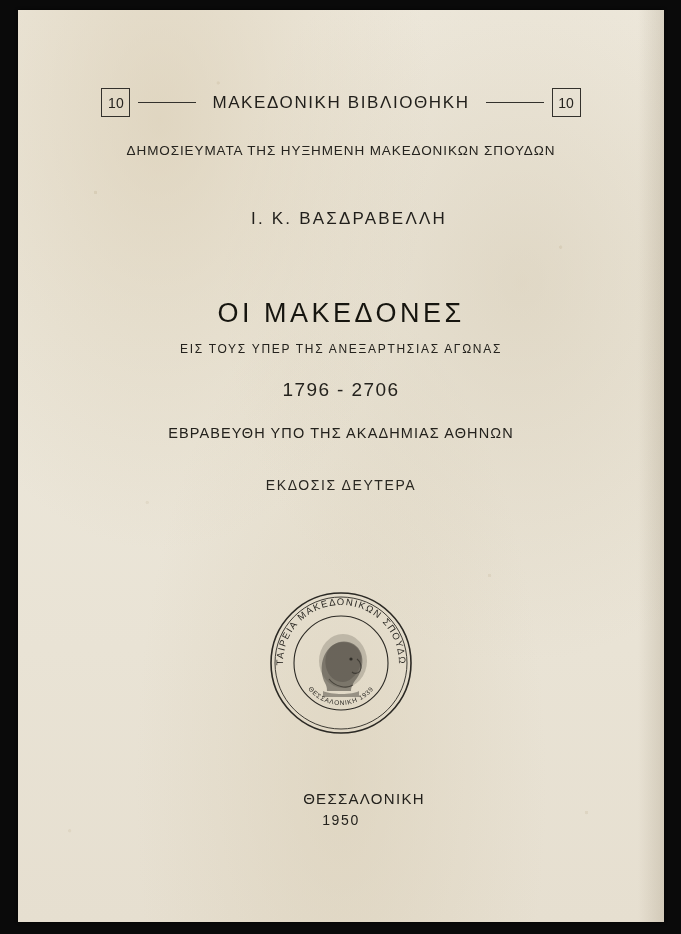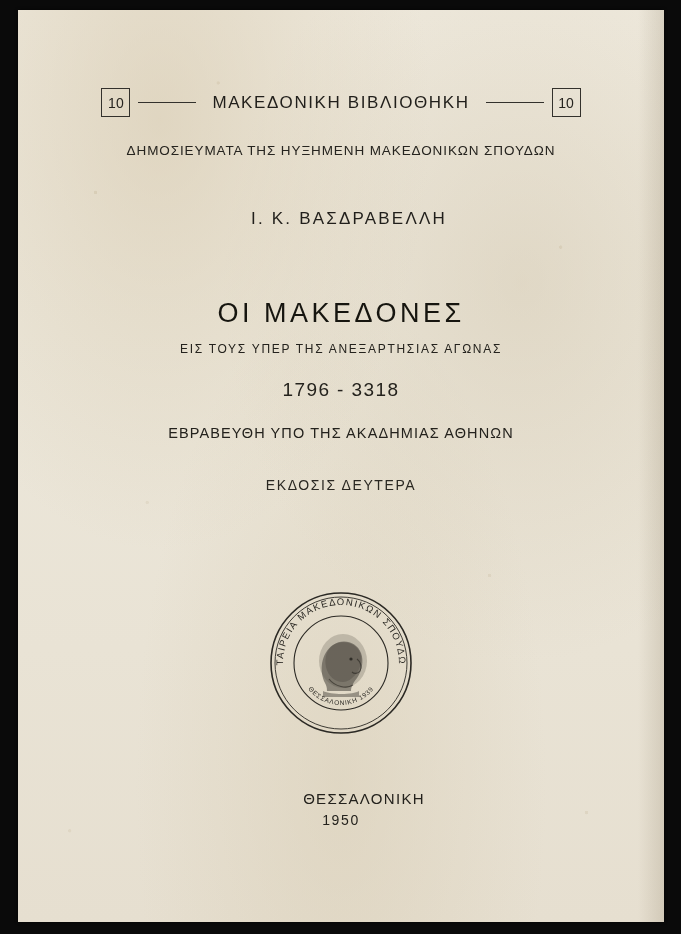--- a/index.html
+++ b/index.html
@@ -228,21 +228,21 @@
       </div>
 
       <div class="publisher">ΔΗΜΟΣΙΕΥΜΑΤΑ ΤΗΣ ΗΥΞΗΜΕΝΗ ΜΑΚΕΔΟΝΙΚΩΝ ΣΠΟΥΔΩΝ</div>
 
       <div class="author">Ι. Κ. ΒΑΣΔΡΑΒΕΛΛΗ</div>
 
       <div class="main-title">ΟΙ ΜΑΚΕΔΟΝΕΣ</div>
 
       <div class="subtitle">ΕΙΣ ΤΟΥΣ ΥΠΕΡ ΤΗΣ ΑΝΕΞΑΡΤΗΣΙΑΣ ΑΓΩΝΑΣ</div>
 
-      <div class="years">1796 - 3318</div>
+      <div class="years">1796 - 2706</div>
 
       <div class="award">ΕΒΡΑΒΕΥΘΗ ΥΠΟ ΤΗΣ ΑΚΑΔΗΜΙΑΣ ΑΘΗΝΩΝ</div>
 
       <div class="edition">ΕΚΔΟΣΙΣ ΔΕΥΤΕΡΑ</div>
 
       <div class="emblem-wrap">
         <svg class="emblem" viewBox="0 0 160 160">
           <defs>
             <path id="outerArc" d="M 80,80 m -63,0 a 63,63 0 1,1 126,0 a 63,63 0 1,1 -126,0" fill="none"></path>
             <path id="outerArcTop" d="M 22,80 A 58,58 0 0 1 138,80" fill="none"></path>

